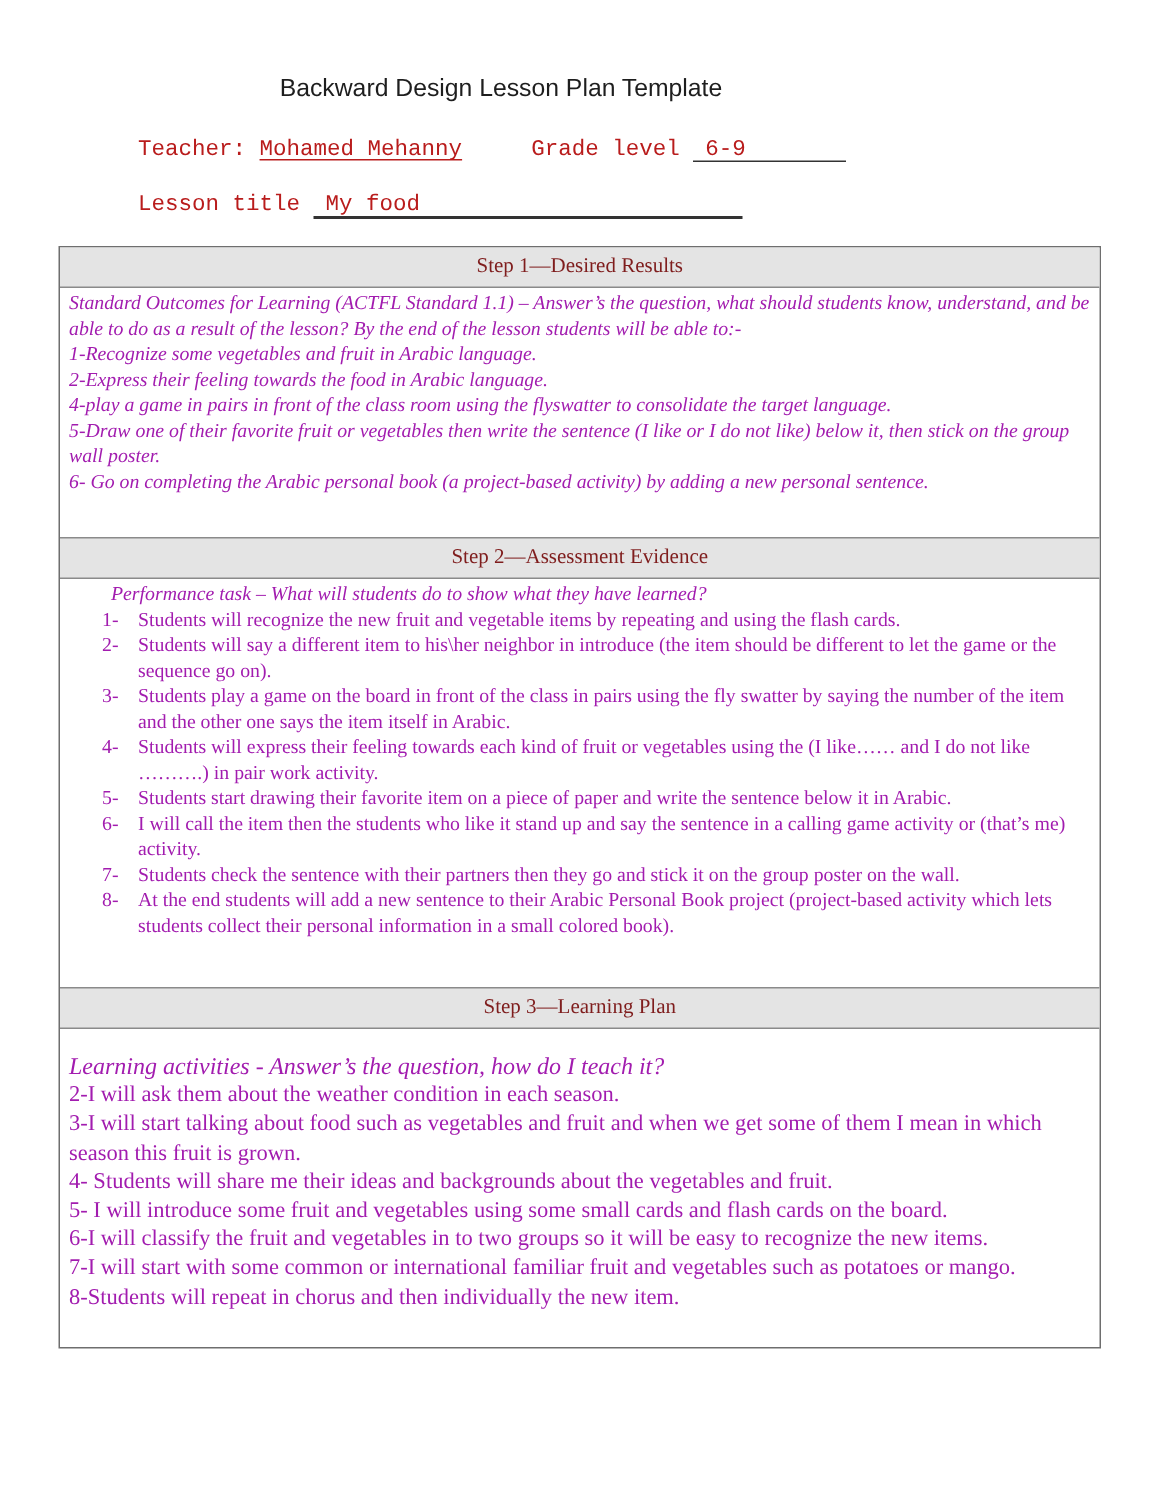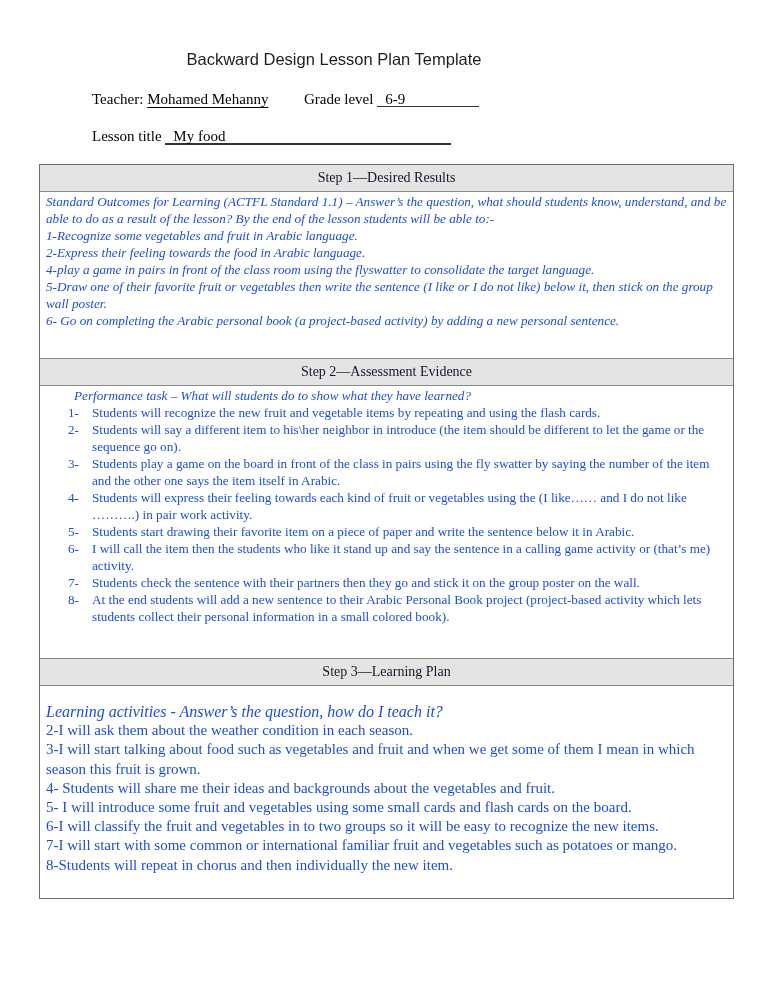--- a/index.html
+++ b/index.html
@@ -21,23 +21,23 @@
       left: 0;
       width: 668px;
       text-align: center;
       font-family: "Liberation Sans", sans-serif;
       font-size: 16.5px;
       color: #1e1e1e;
     }
     .meta-line {
       position: absolute;
       left: 92px;
-      font-family: Liberation Serif, serif;
+      font-family: Liberation Mono, monospace;
       font-size: 15px;
-      color: #000000;
+      color: #b91c1c;
       white-space: nowrap;
     }
     .meta-line.row1 { top: 91px; }
     .meta-line.row2 { top: 128px; }
     .blank {
       display: inline-block;
       border-bottom: 1.5px solid #333;
       line-height: 14px;
       padding-left: 8px;
     }
@@ -55,31 +55,31 @@
       box-sizing: border-box;
     }
     .step-header {
       background: #e4e4e4;
       border-bottom: 1px solid #8a8a8a;
       text-align: center;
       font-family: "Liberation Serif", serif;
       font-size: 14px;
       height: 26px;
       line-height: 26px;
-      color: #0f172a;
+      color: #7f1d1d;
     }
     .step-header.with-top {
       border-top: 1px solid #8a8a8a;
     }
     .cell {
       padding: 1px 6px 0 6px;
       font-family: "Liberation Serif", serif;
       font-size: 13.2px;
       line-height: 17px;
-      color: #1d4ed8;
+      color: #a21caf;
     }
     .cell.step1 {
       font-style: italic;
       height: 166px;
       box-sizing: border-box;
     }
     .cell.step2 {
       height: 272px;
       box-sizing: border-box;
     }

